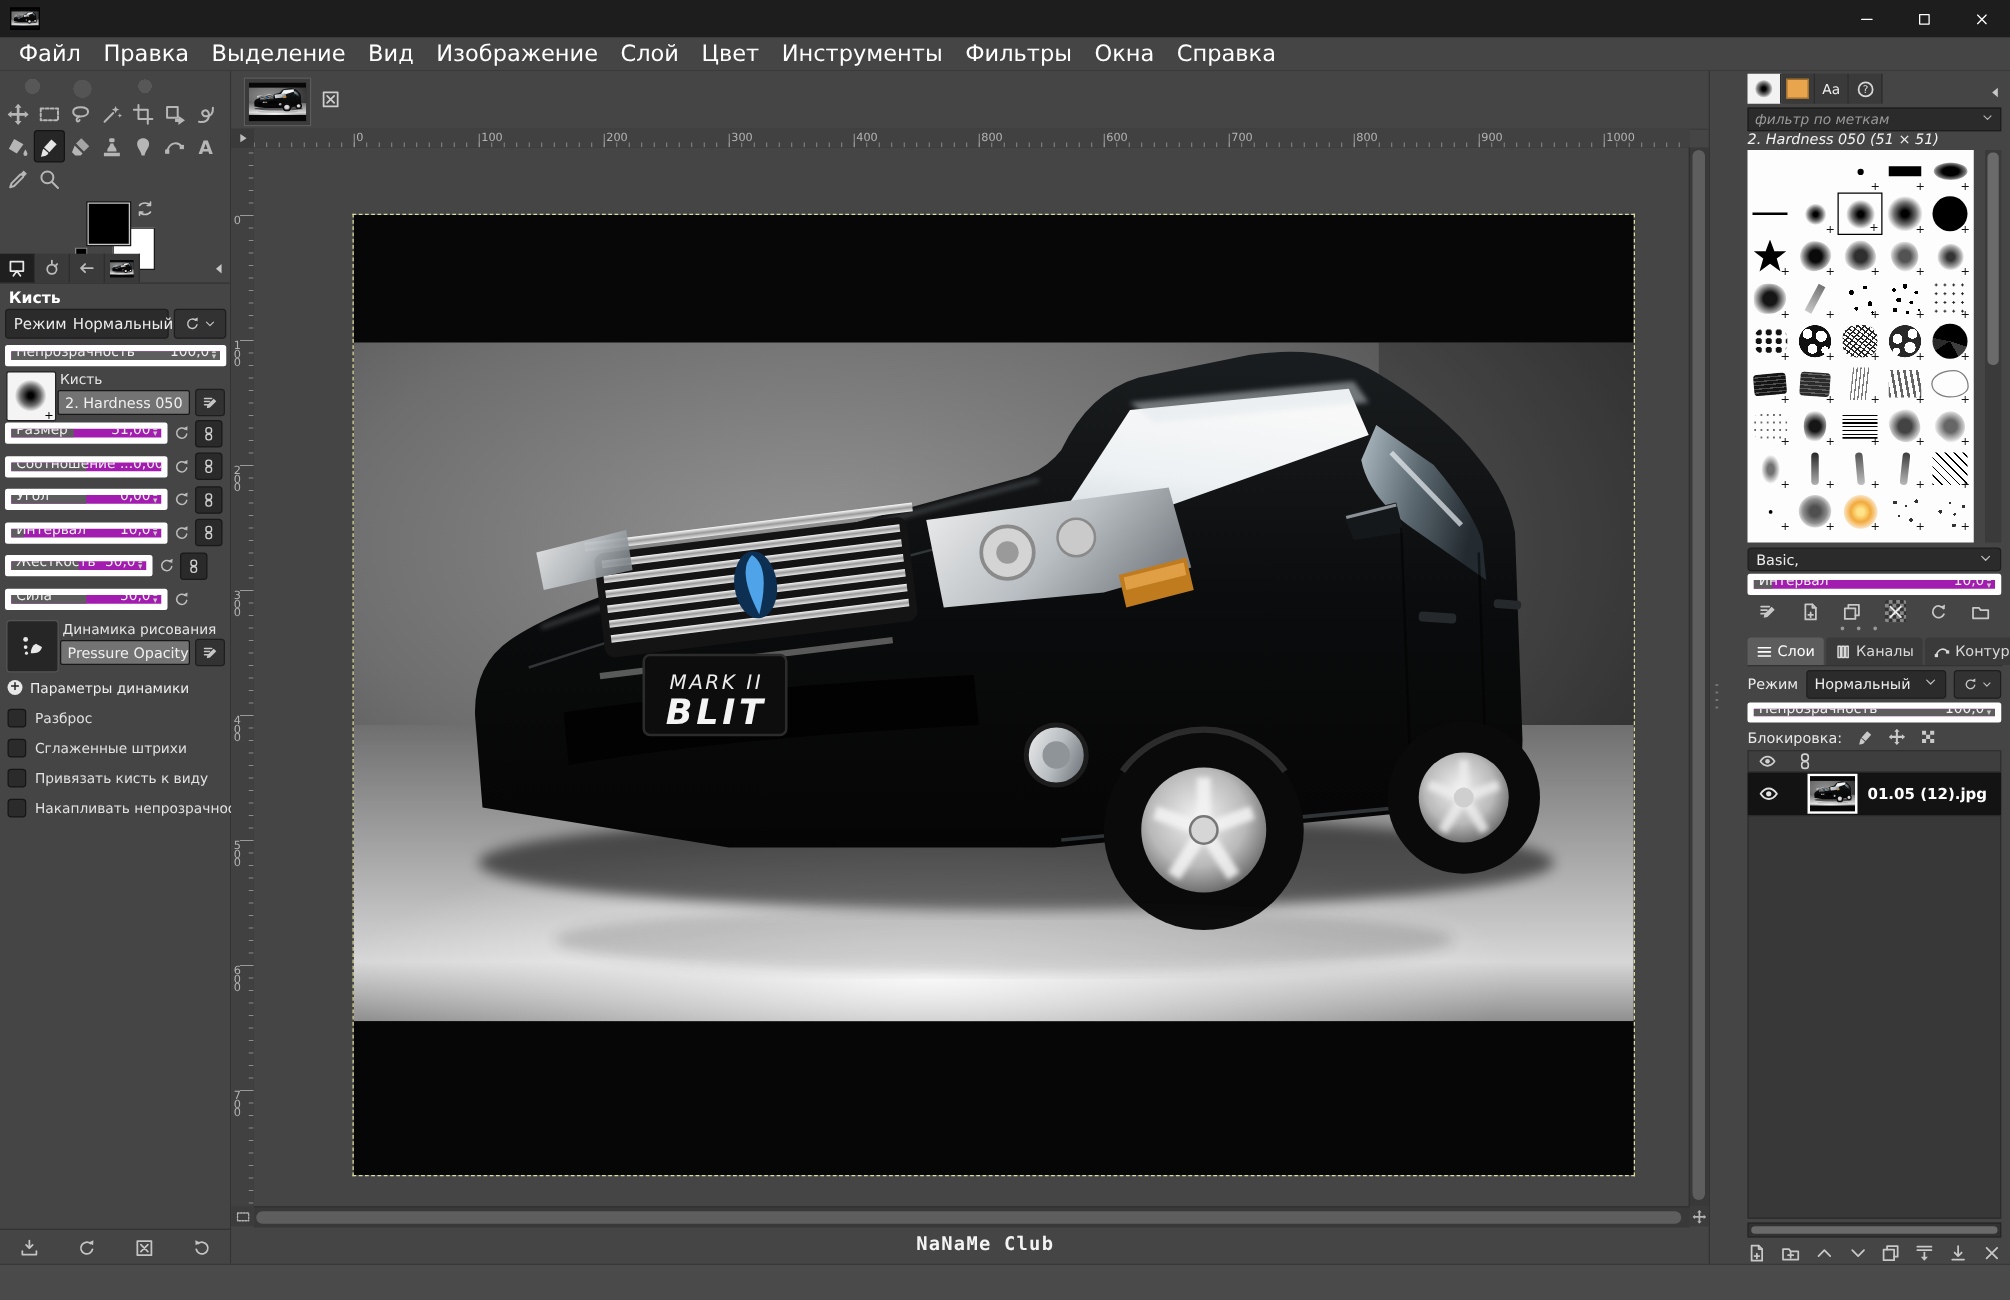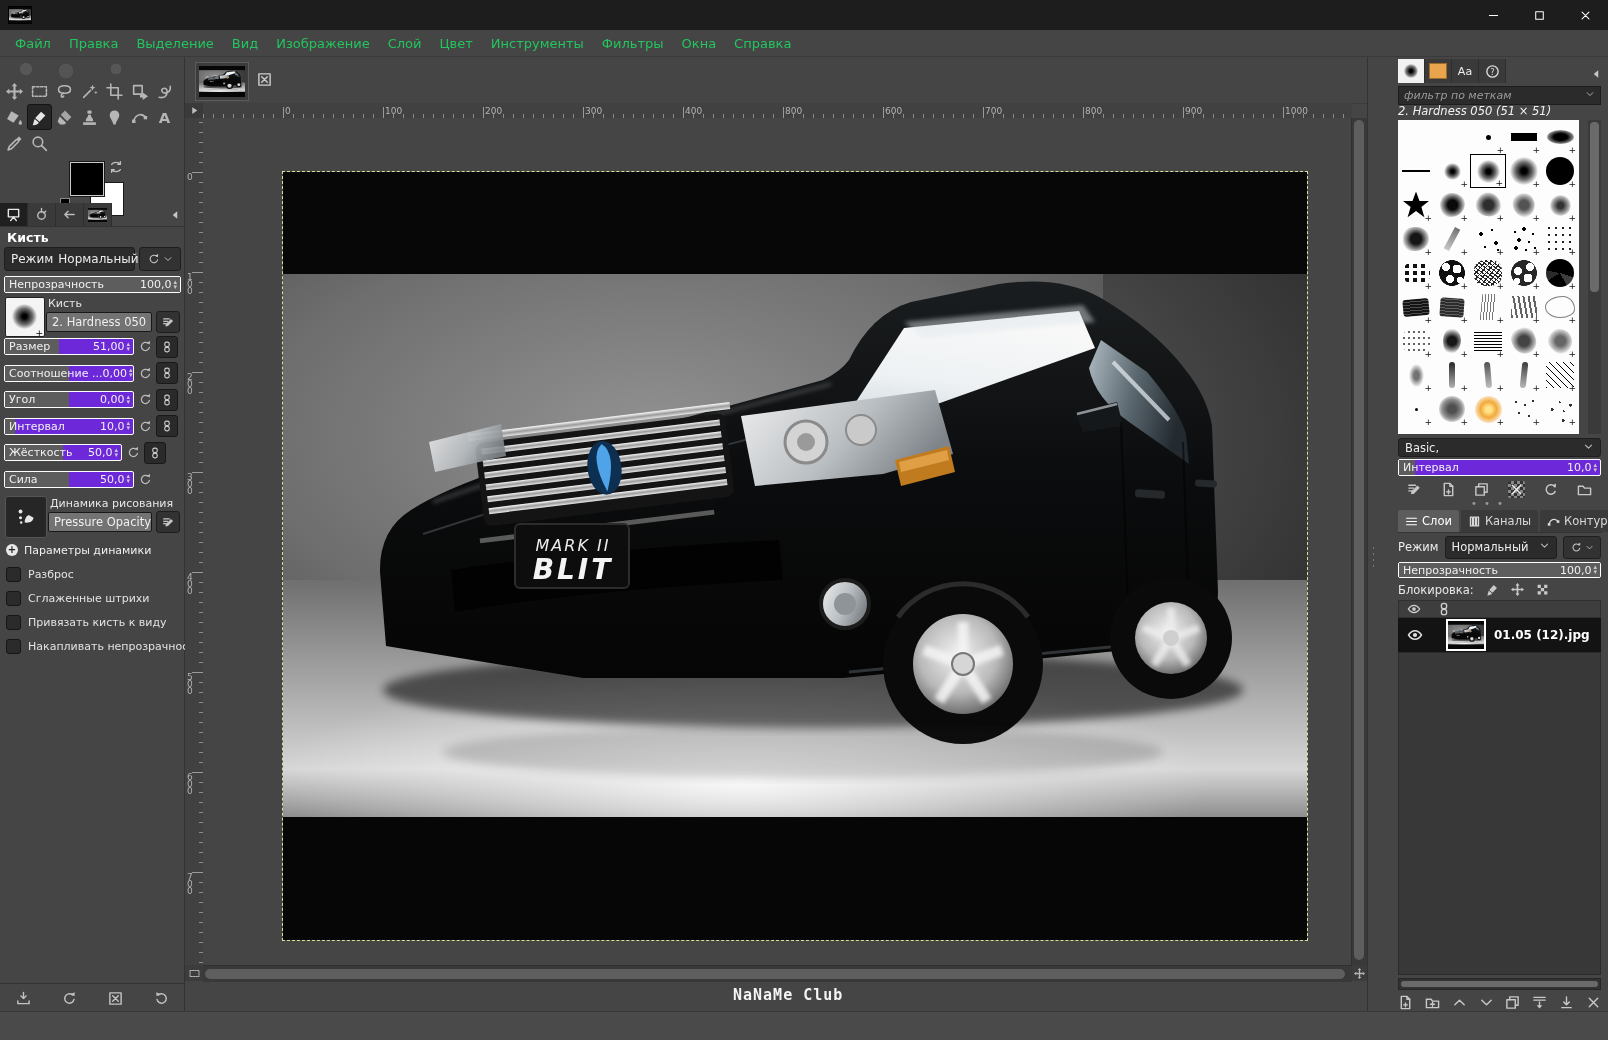--- a/index.html
+++ b/index.html
@@ -13,21 +13,21 @@
   
   .titlebar{position:absolute;left:0;top:0;width:100%;height:30px;background:#1d1d1d;display:flex;align-items:center;color:#f0f0f0}
   .titlebar .appico{width:22px;height:16px;margin:0 6px 0 8px;border:1px solid #000;background:#000}
   .titlebar .ttl{font-size:12px;white-space:nowrap;overflow:hidden}
   .win-controls{margin-left:auto;display:flex;height:100%}
   .win-btn{width:46px;height:100%;display:flex;align-items:center;justify-content:center;color:#fff}
   .win-btn svg{width:11px;height:11px}
 
   
   .menubar{position:absolute;left:0;top:30px;width:100%;height:27px;background:#454545;border-bottom:1px solid #3a3a3a;display:flex;align-items:center;padding-left:6px;box-sizing:border-box}
-  .menu-item{padding:4px 9px;color:#22c55e;font-size:13px}
+  .menu-item{padding:4px 9px;color:#ffffff;font-size:18px}
 
   
   .left-panel{position:absolute;left:0;top:57px;width:185px;bottom:28px;background:#454545;border-right:1px solid #333;box-sizing:border-box}
   .wilber{position:absolute;left:6px;top:0;width:150px;height:24px;opacity:.18;
      background:radial-gradient(circle 10px at 20px 12px,#aaa 60%,transparent 61%),radial-gradient(circle 12px at 60px 14px,#999 60%,transparent 61%),radial-gradient(circle 9px at 110px 12px,#aaa 60%,transparent 61%)}
   .tools{position:absolute;left:2px;top:21px;width:180px;display:flex;flex-wrap:wrap}
   .tool{width:25px;height:26px;display:flex;align-items:center;justify-content:center;color:#b6b6b6;border-radius:3px}
   .tool svg{width:17px;height:17px}
   .tool.active{background:#262626;border:1px solid #141414;box-sizing:border-box;color:#e6e6e6}
   .colorbox{position:absolute;left:60px;top:103px;width:78px;height:56px}
@@ -41,21 +41,21 @@
   .dtab{width:27px;height:23px;display:flex;align-items:center;justify-content:center;color:#bcbcbc;background:#3a3a3a;border-right:1px solid #2e2e2e}
   .dtab.active{background:#1f1f1f;color:#e8e8e8}
   .dtab svg{width:15px;height:15px}
   .dtab .mini-scene{width:19px;height:14px}
   .dock-collapse{margin-left:auto;margin-right:4px;align-self:center;color:#c8c8c8}
   .to-title{position:absolute;left:7px;top:173px;font-weight:bold;color:#fff;font-size:12.5px}
   .row-abs{position:absolute;box-sizing:border-box}
   .combo{background:#2b2b2b;border:1px solid #1e1e1e;border-radius:3px;display:flex;align-items:center;gap:5px;padding:0 6px;color:#ececec;height:100%;box-sizing:border-box}
   .combo .chev{margin-left:auto;color:#bdbdbd}
   .btnbox{background:#323232;border:1px solid #1e1e1e;border-radius:3px;display:flex;align-items:center;justify-content:center;gap:3px;color:#c6c6c6;box-sizing:border-box}
-  .slider{position:relative;height:17px;background:#6d28d9;border:1px solid #ffffff;border-radius:2px;overflow:hidden;display:flex;align-items:center;box-sizing:border-box}
+  .slider{position:relative;height:17px;background:#a21caf;border:5px solid #ffffff;border-radius:2px;overflow:hidden;display:flex;align-items:flex-end;box-sizing:border-box}
   .sl-fill{position:absolute;left:0;top:0;bottom:0;background:#5d5d5d}
   .sl-lab{position:relative;padding-left:4px;font-size:11px;color:#f0f0f0;white-space:nowrap}
   .sl-val{position:relative;margin-left:auto;font-size:11px;color:#f0f0f0;padding-right:2px}
   .spin{position:relative;display:flex;flex-direction:column;line-height:5px;font-size:7px;color:#c9c9c9;padding-right:3px}
   .mini-btn{width:16px;height:16px;color:#bdbdbd;display:flex;align-items:center;justify-content:center}
   .mini-btn svg{width:13px;height:13px}
   .linkbtn{width:20px;height:20px;background:#2a2a2a;border:1px solid #191919;border-radius:3px;color:#cfcfcf;display:flex;align-items:center;justify-content:center}
   .linkbtn svg{width:12px;height:12px}
   .brush-thumb{position:absolute;left:5px;width:38px;height:38px;background:#f4f4f4;border:1px solid #222;border-radius:2px}
   .brush-thumb .dot{position:absolute;left:6px;top:6px;width:25px;height:25px;border-radius:50%;

